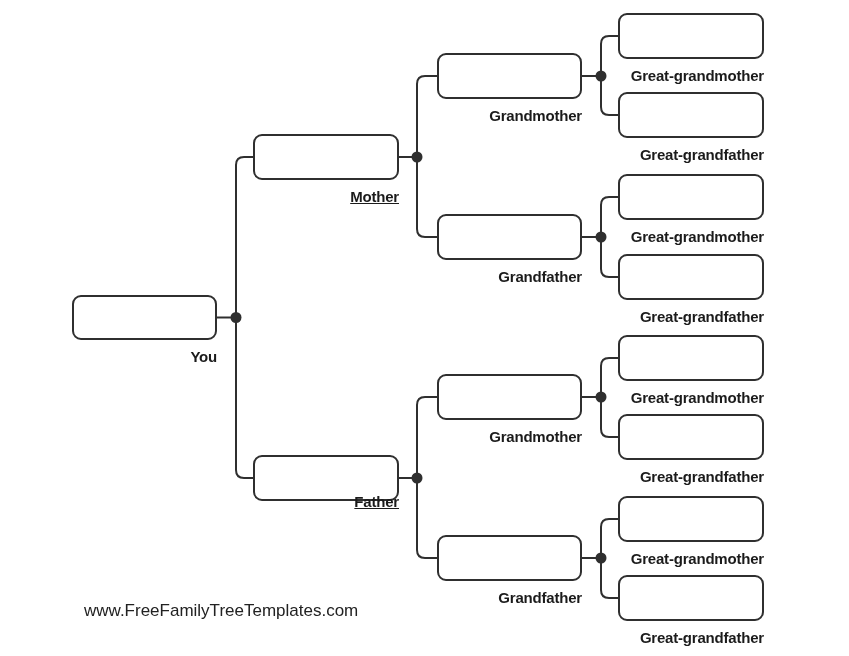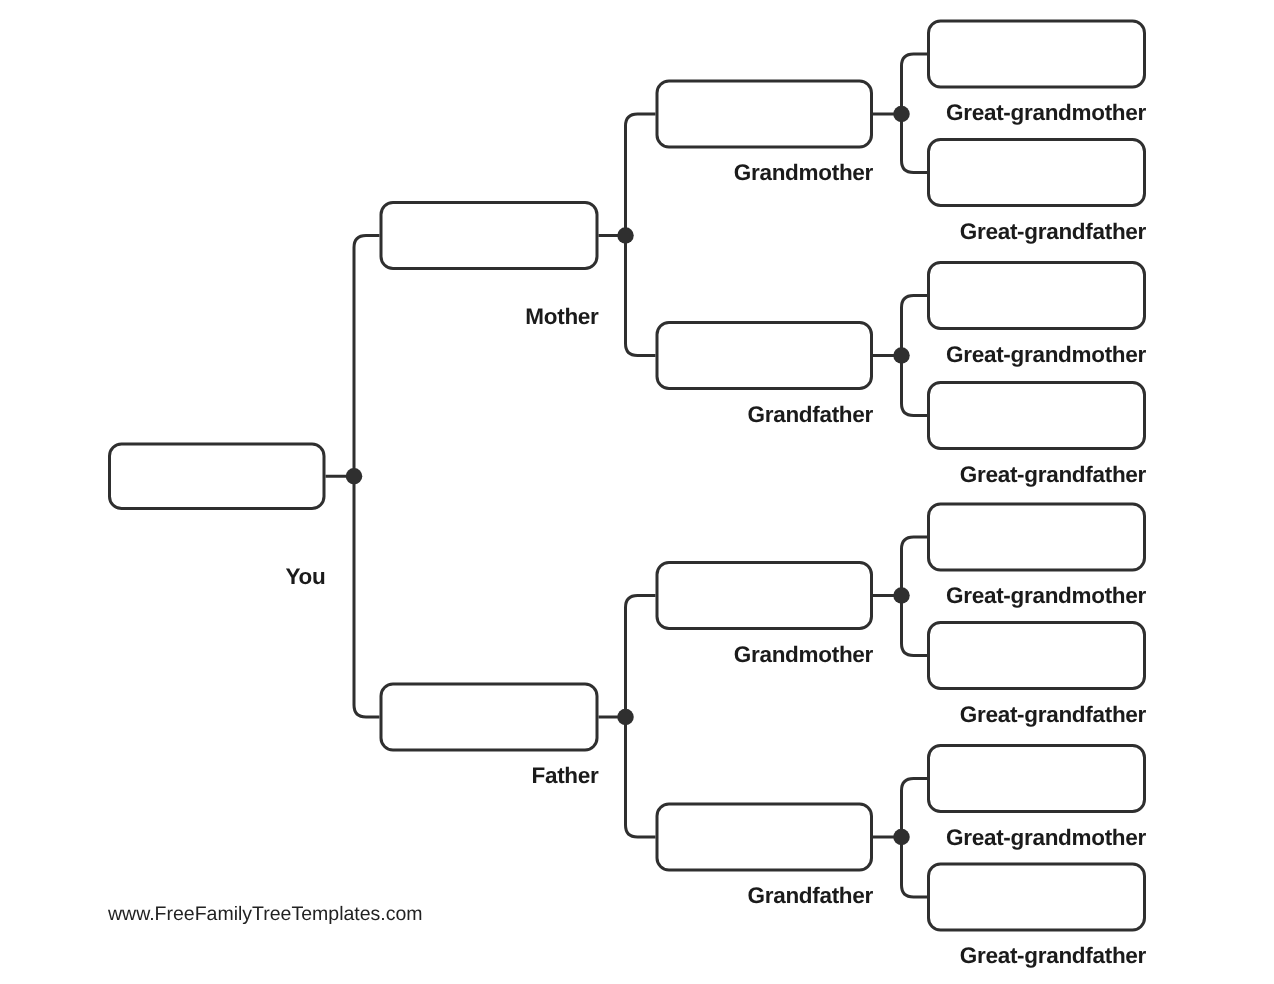--- a/index.html
+++ b/index.html
@@ -14,22 +14,22 @@
   .box {
     position:absolute; box-sizing:border-box;
     background:#ffffff; border:2px solid #2f2f2f; border-radius:9px;
   }
   .label {
     position:absolute; text-align:right;
     font-weight:700; font-size:15px; line-height:16px; color:#1b1b1b;
     letter-spacing:-0.2px; white-space:nowrap;
   }
   .watermark {
-    position:absolute; left:72px; top:601px;
-    font-size:13px; font-weight:400; color:#222222;
+    position:absolute; left:84px; top:601px;
+    font-size:17px; font-weight:400; color:#222222;
   }
 </style>
 </head>
 <body>
 
 <div id="canvas">
 
   <svg id="connector-layer" viewBox="0 0 849 656" xmlns="http://www.w3.org/2000/svg">
 
     <path class="conn" d="M217 317.5 H236"></path>
@@ -55,27 +55,27 @@
     <path class="conn" d="M582 397 H601"></path>
     <path class="conn" d="M618 358 H609 Q601 358 601 366 V429 Q601 437 609 437 H618"></path>
     <circle class="dot" cx="601" cy="397" r="5.5"></circle>
 
     <path class="conn" d="M582 558 H601"></path>
     <path class="conn" d="M618 519 H609 Q601 519 601 527 V590 Q601 598 609 598 H618"></path>
     <circle class="dot" cx="601" cy="558" r="5.5"></circle>
   </svg>
 
   <div class="box" style="left:72px;  top:295px; width:145px; height:45px;"></div>
-  <div class="label" style="left:72px;  top:349px; width:145px;margin-top:28px;">You</div>
+  <div class="label" style="left:72px;  top:349px; width:145px;">You</div>
 
   <div class="box" style="left:253px; top:134px; width:146px; height:46px;"></div>
-  <div class="label" style="left:253px; top:204px; width:146px;">Mother</div>
+  <div class="label" style="left:253px; top:189px; width:146px;text-decoration:underline;">Mother</div>
 
   <div class="box" style="left:253px; top:455px; width:146px; height:46px;"></div>
-  <div class="label" style="left:253px; top:510px; width:146px;">Father</div>
+  <div class="label" style="left:253px; top:494px; width:146px;text-decoration:underline;">Father</div>
 
   <div class="box" style="left:437px; top:53px;  width:145px; height:46px;"></div>
   <div class="label" style="left:437px; top:108px; width:145px;">Grandmother</div>
 
   <div class="box" style="left:437px; top:214px; width:145px; height:46px;"></div>
   <div class="label" style="left:437px; top:269px; width:145px;">Grandfather</div>
 
   <div class="box" style="left:437px; top:374px; width:145px; height:46px;"></div>
   <div class="label" style="left:437px; top:429px; width:145px;">Grandmother</div>
 

